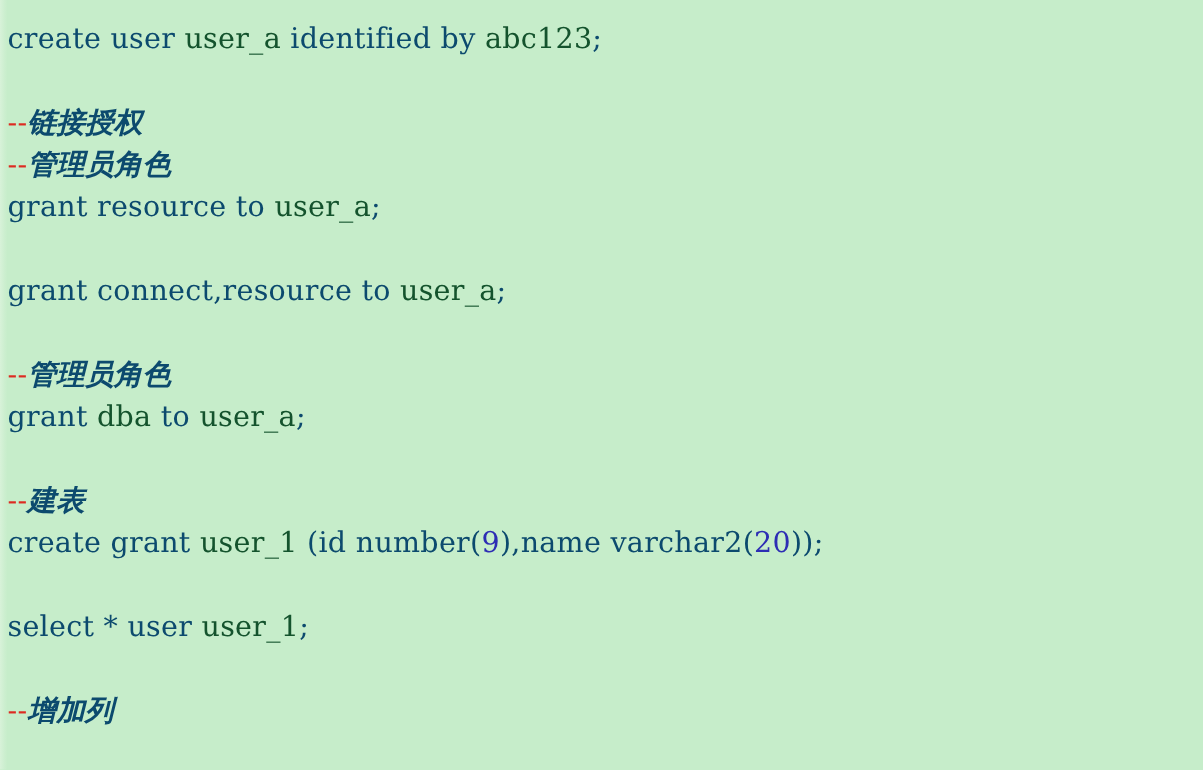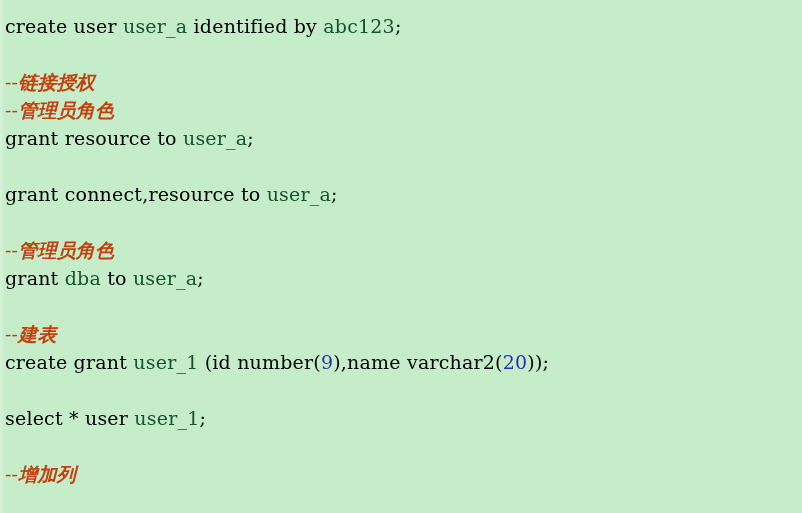--- a/index.html
+++ b/index.html
@@ -47,25 +47,25 @@
     letter-spacing: 0.2px;
     font-family: "DejaVu Serif", "Liberation Serif", serif;
   }
   .code-line.blank {
     height: 28px;
   }
   .tok {
     white-space: pre;
   }
   
-  .kw   { color: #000000; text-align: right; }
+  .kw   { color: #0c4a6e; text-align: right; }
   .id   { color: #14532d; }
   .num  { color: #2d2db4; }
   .cmt  {
-    color: #c2410c;
+    color: #0c4a6e;
     font-style: italic;
     font-weight: bold;
     font-family: "DejaVu Serif", "Liberation Serif", serif;
   }
   .cmt-dash {
     color: #dd2b22;
     font-style: normal;
     font-weight: normal;
   }
 </style>

